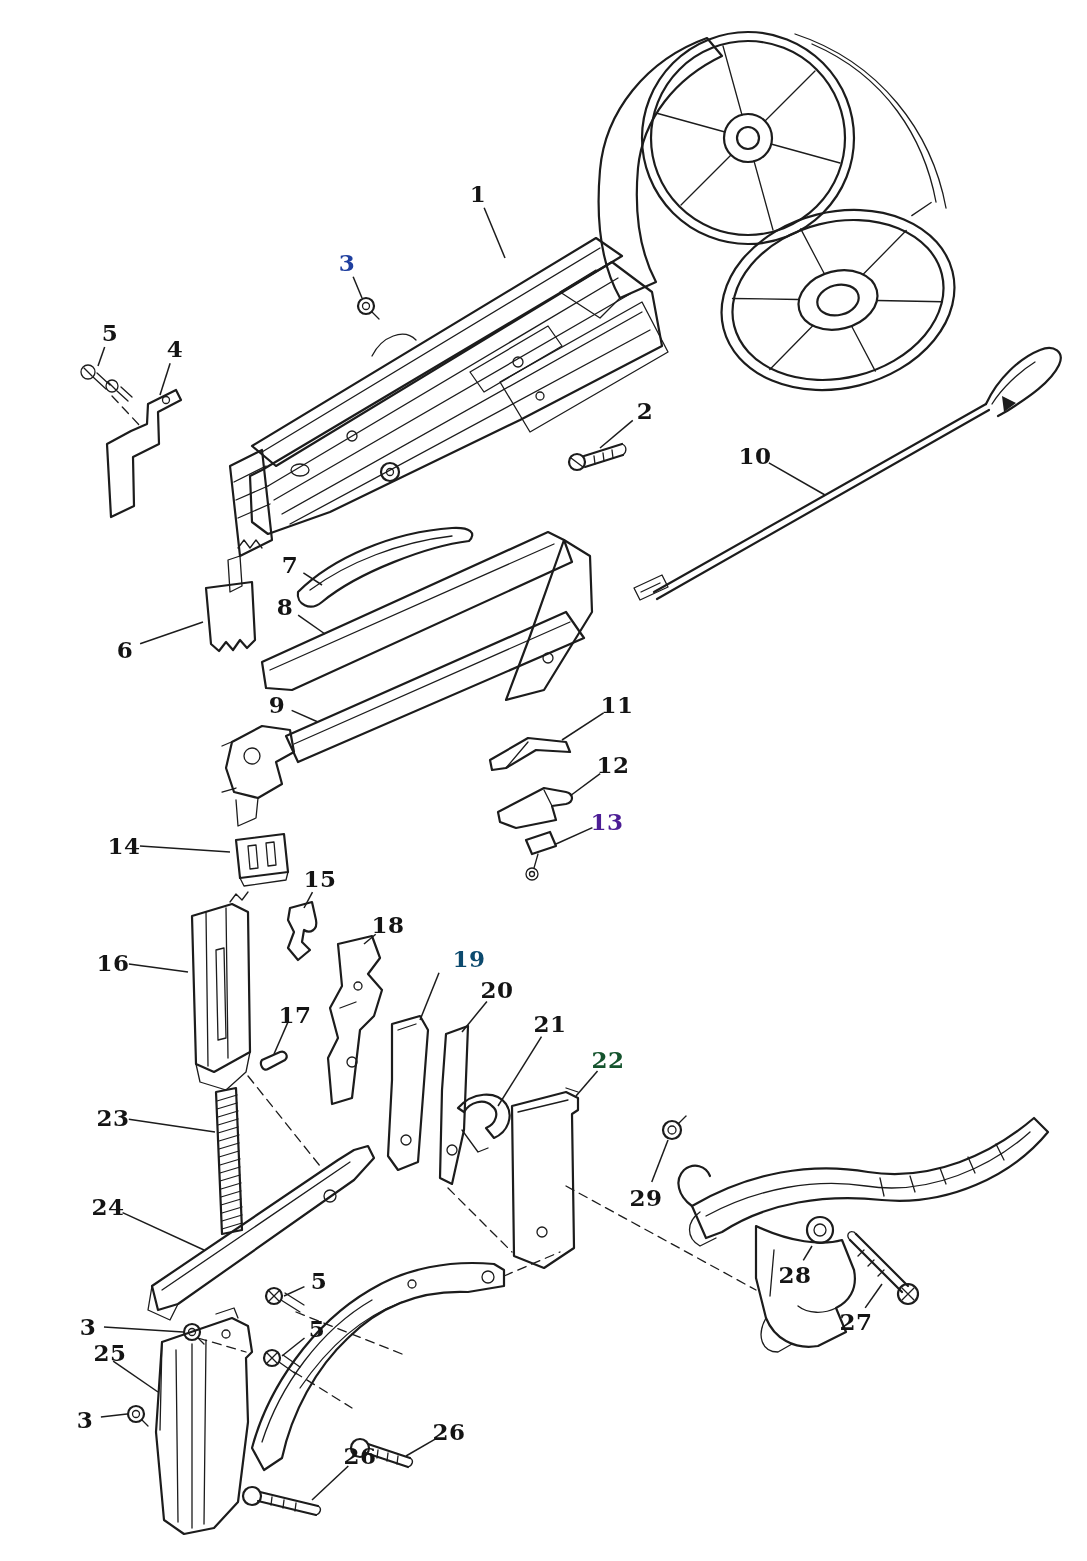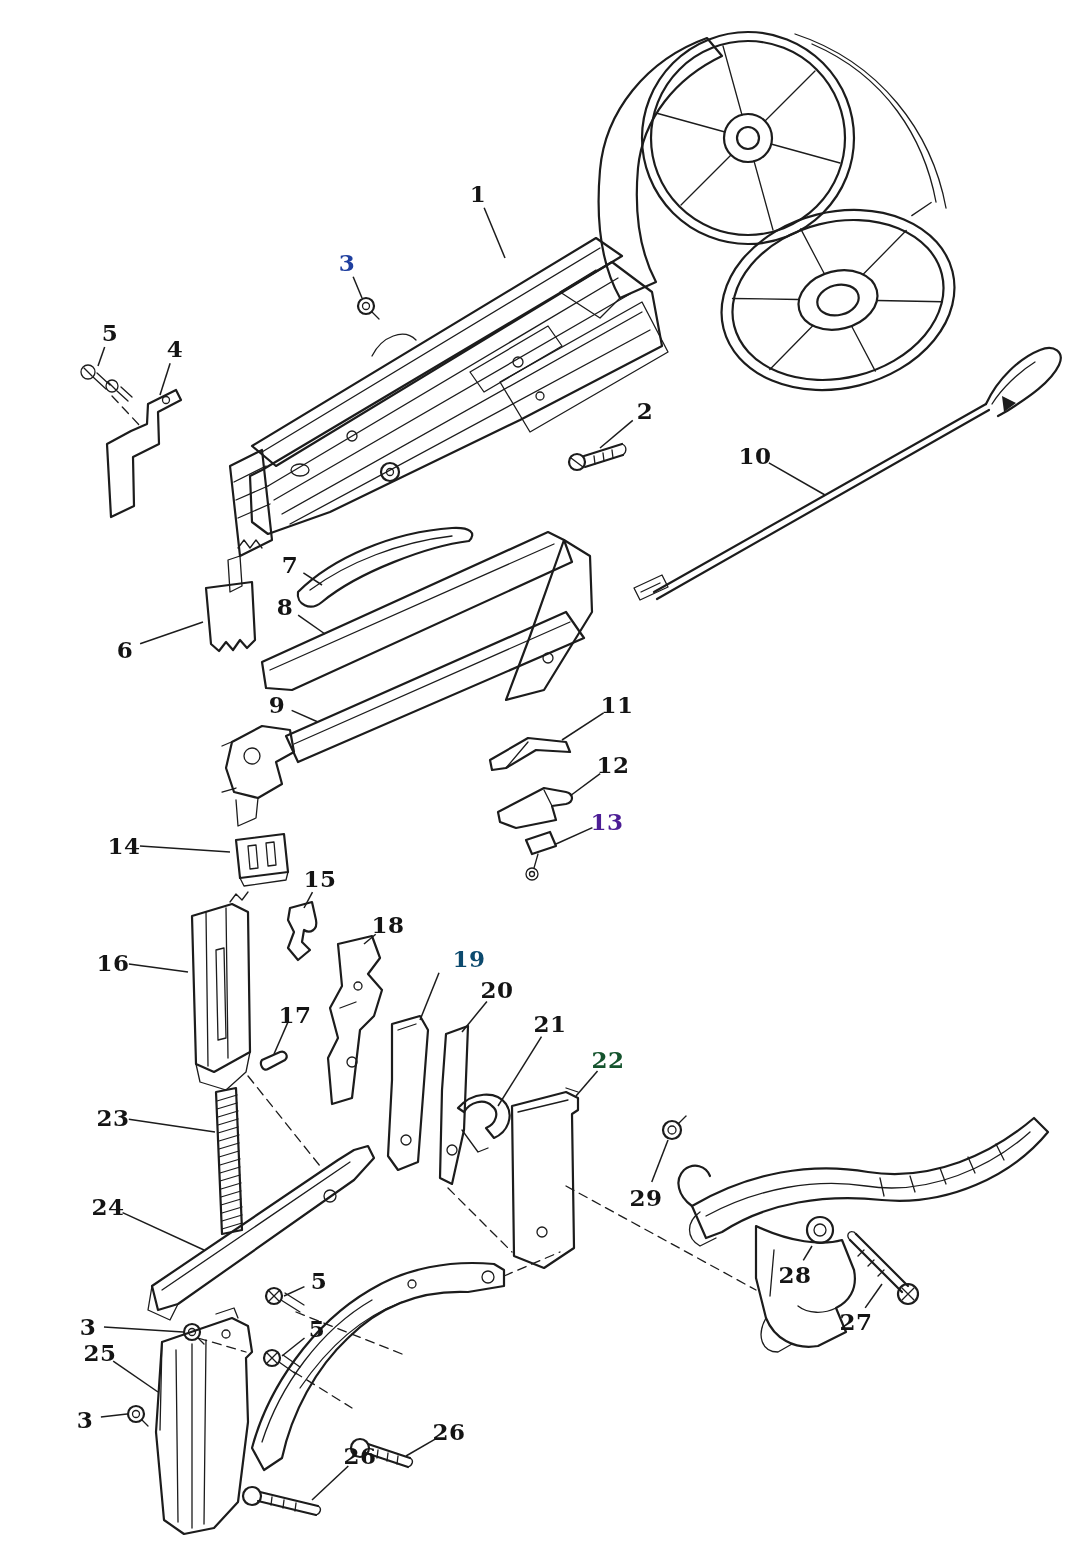--- a/index.html
+++ b/index.html
@@ -380,19 +380,19 @@
       <div class="callout" style="left: 550px; top: 1023px; color: rgb(20, 20, 20);">21</div>
       <div class="callout" style="left: 608px; top: 1059px; color: #14532d;">22</div>
       <div class="callout" style="left: 113px; top: 1117px; color: rgb(20, 20, 20);">23</div>
       <div class="callout" style="left: 646px; top: 1197px; color: rgb(20, 20, 20); text-align: center;">29</div>
       <div class="callout" style="left: 108px; top: 1206px; color: rgb(20, 20, 20);">24</div>
       <div class="callout" style="left: 319px; top: 1280px; color: rgb(20, 20, 20);">5</div>
       <div class="callout" style="left: 795px; top: 1274px; color: rgb(20, 20, 20);">28</div>
       <div class="callout" style="left: 856px; top: 1321px; color: rgb(20, 20, 20);">27</div>
       <div class="callout" style="left: 88px; top: 1326px; color: rgb(20, 20, 20);">3</div>
       <div class="callout" style="left: 317px; top: 1328px; color: rgb(20, 20, 20);">5</div>
-      <div class="callout" style="left: 100px; top: 1352px; color: rgb(20, 20, 20);">25</div>
+      <div class="callout" style="left: 110px; top: 1352px; color: rgb(20, 20, 20);">25</div>
       <div class="callout" style="left: 85px; top: 1419px; color: rgb(20, 20, 20);">3</div>
       <div class="callout" style="left: 449px; top: 1431px; color: rgb(20, 20, 20);">26</div>
       <div class="callout" style="left: 360px; top: 1455px; color: rgb(20, 20, 20);">26</div>
     </div>
 
 </div>
 
 </body></html>

